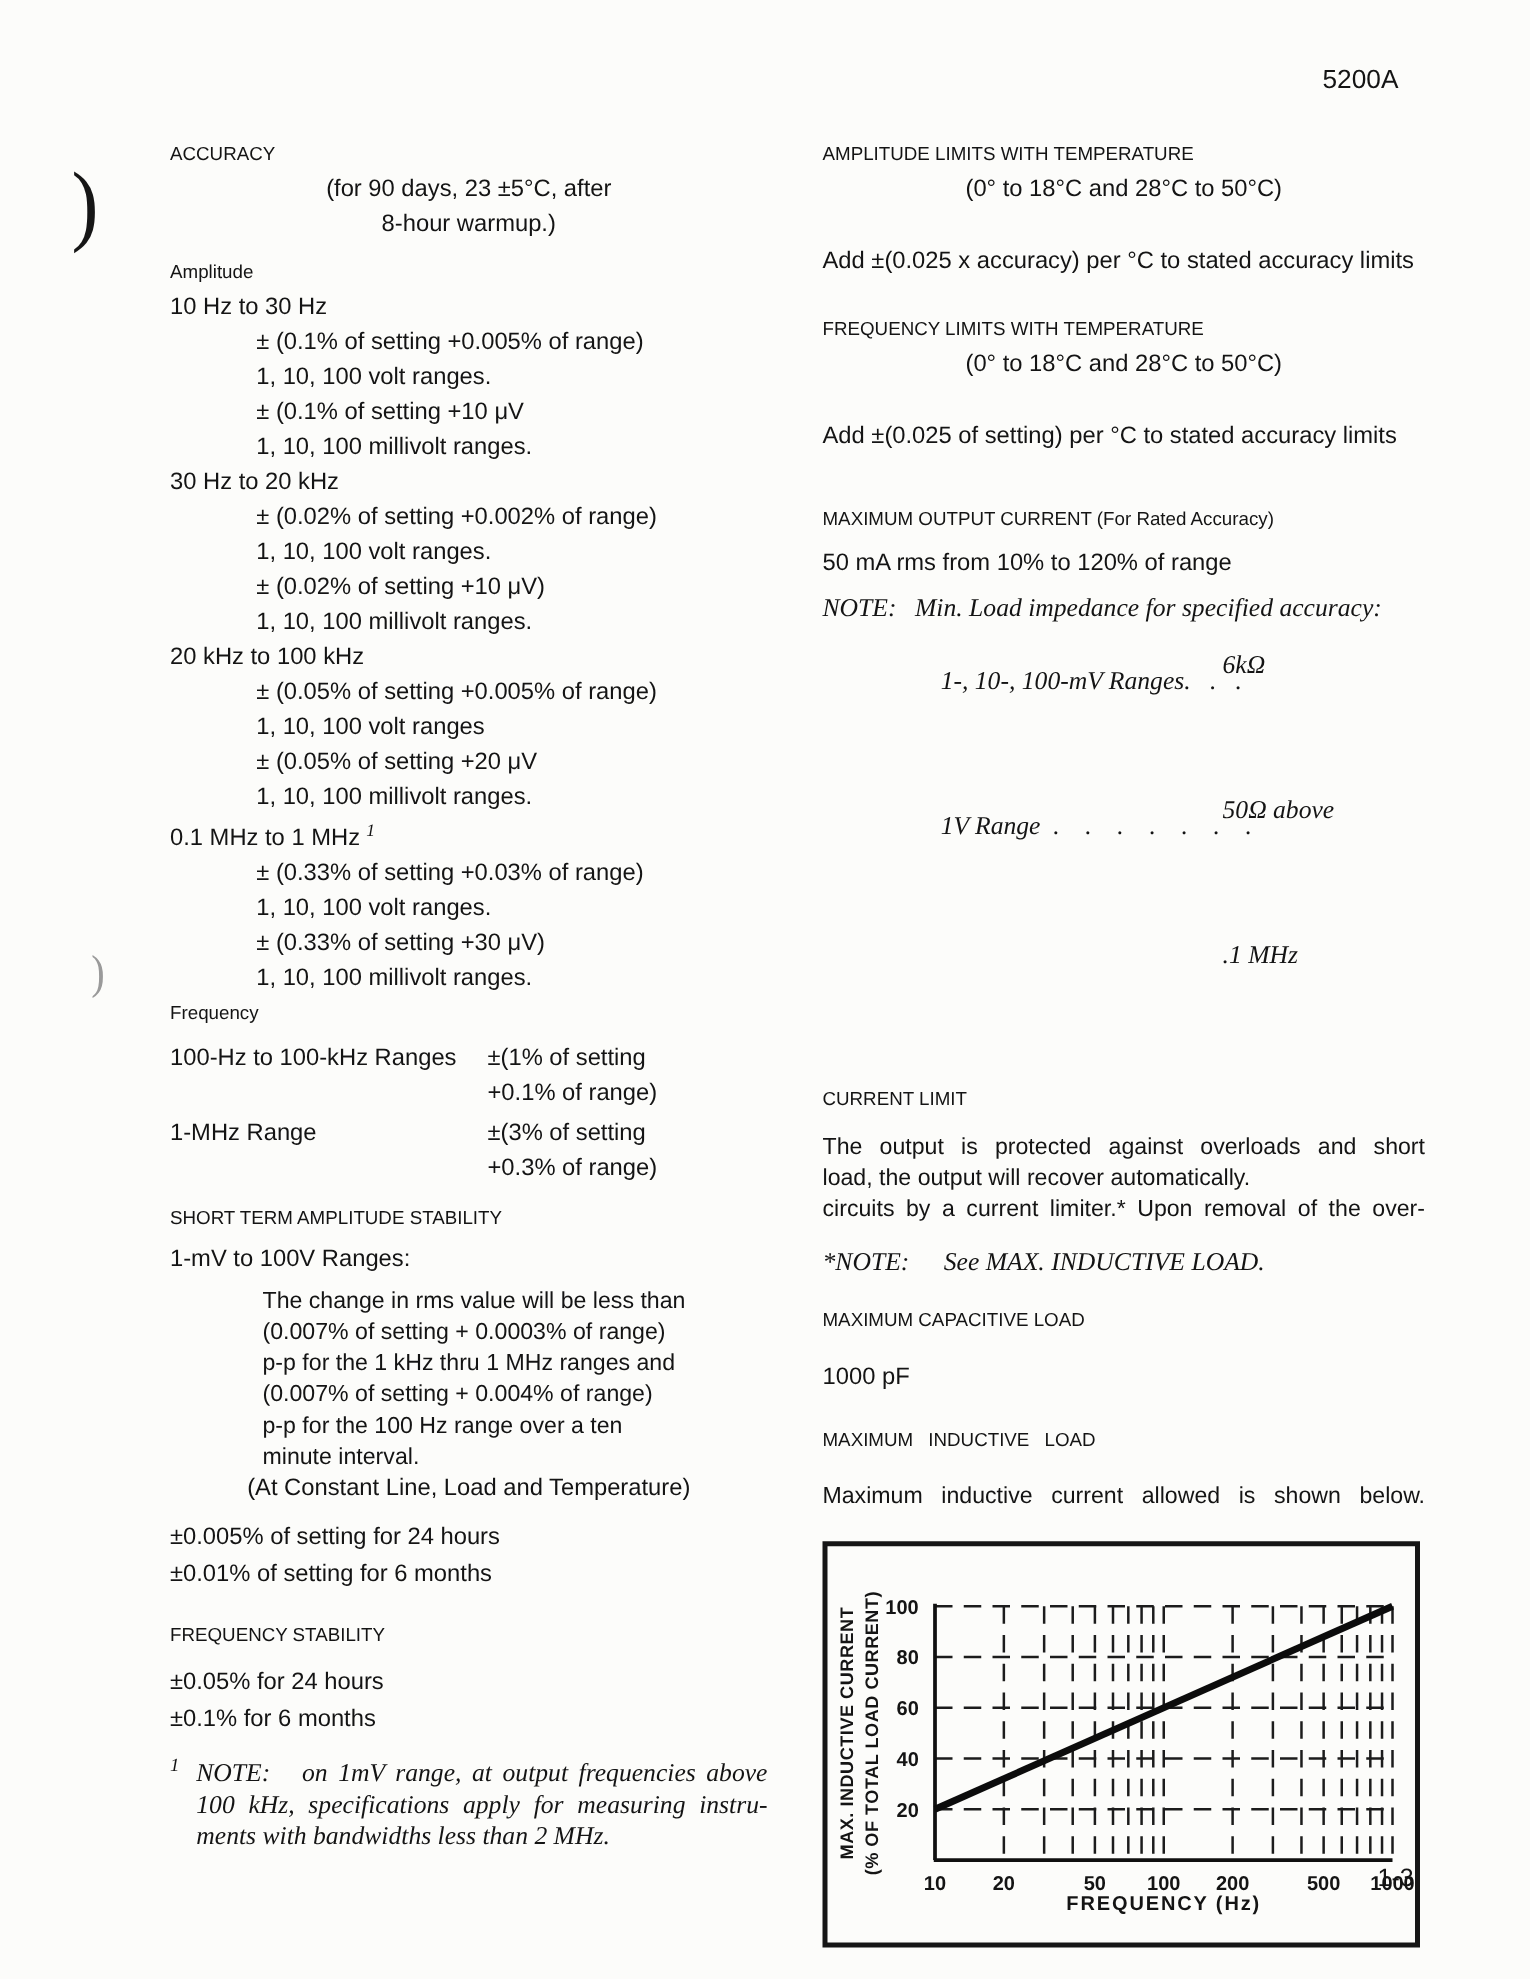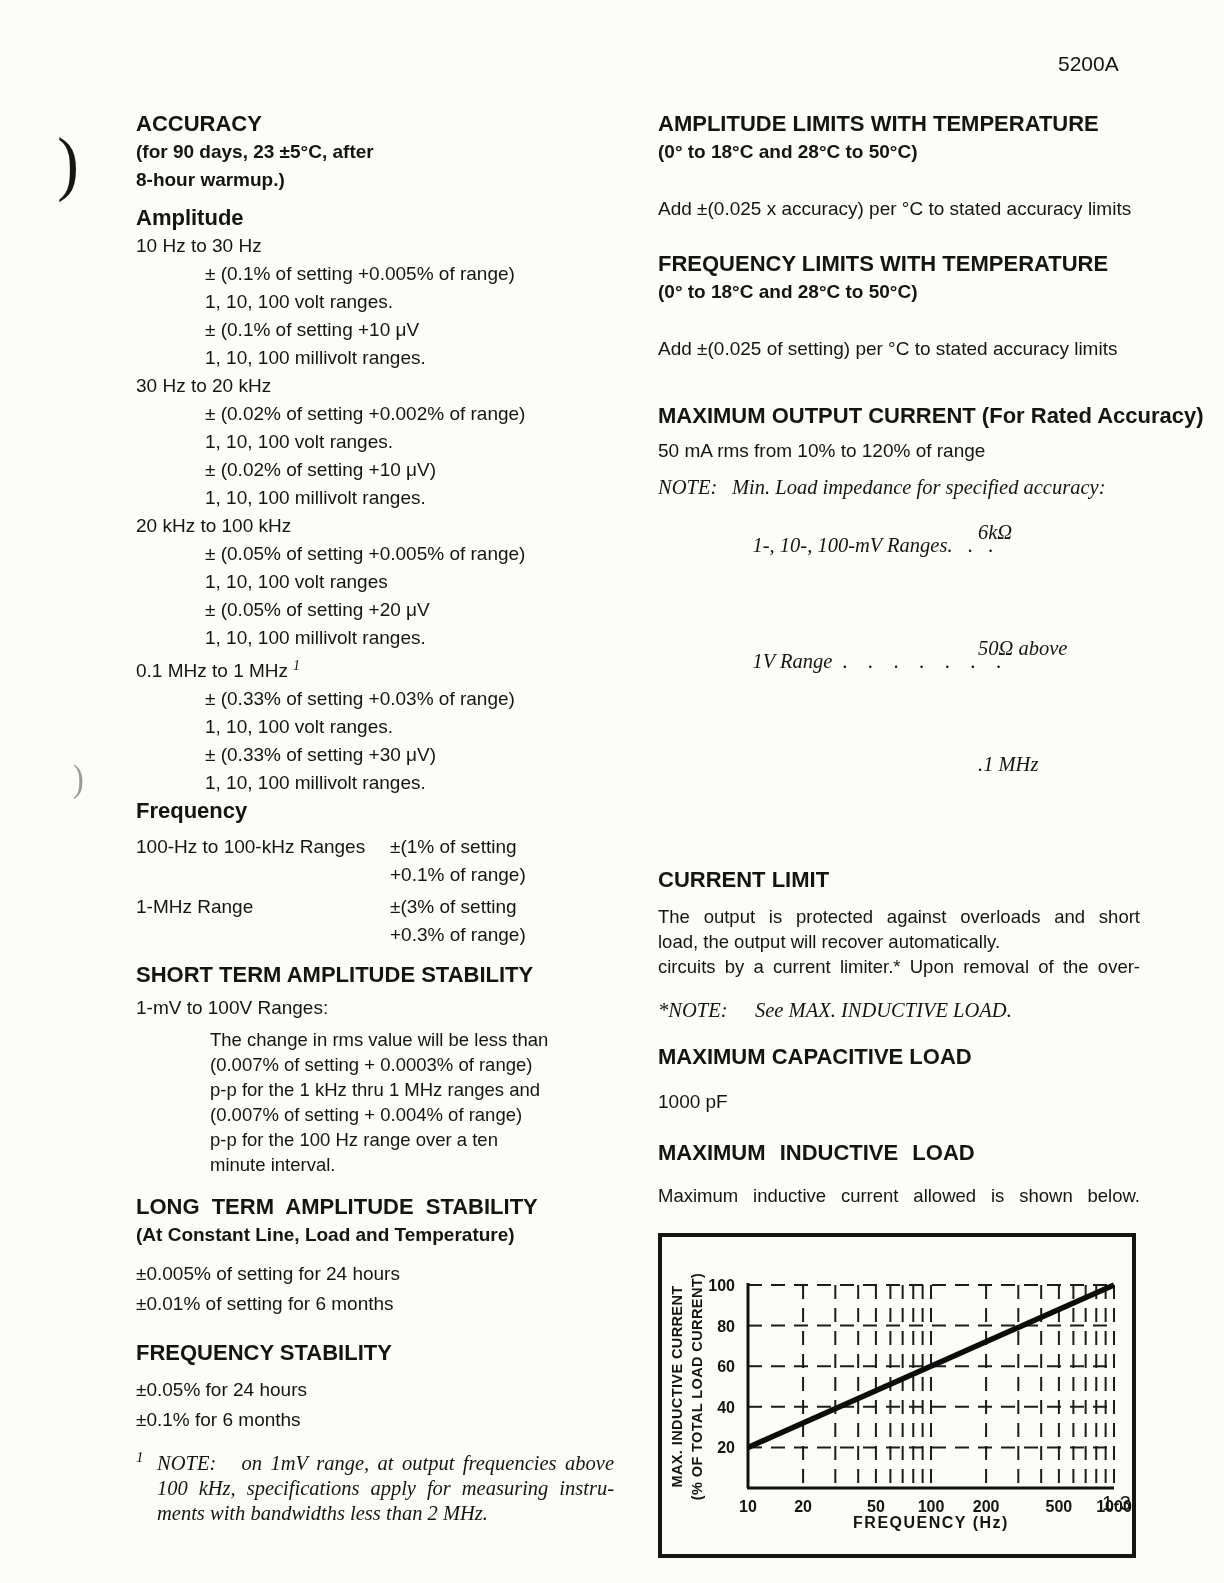--- a/index.html
+++ b/index.html
@@ -3,27 +3,27 @@
 <meta charset="utf-8">
 <style>
   html,body{margin:0;padding:0;}
   body{
     position:relative;width:1224px;height:1583px;
     background:#fcfcfa;color:#141414;
     font-family:"Liberation Sans",sans-serif;
     font-size:19px;overflow:hidden;
   }
   .line{white-space:nowrap;}
-  .h{font-weight:700;font-size:22px;line-height:28px;white-space:nowrap;}
+  .h{font-weight:400;font-size:15px;line-height:28px;white-space:nowrap;}
   .col{position:absolute;top:110px;}
   #col-left{left:136px;width:478px;}
   #col-right{left:658px;width:482px;}
 
   
-  .subt{font-weight:700;line-height:28px;}
+  .subt{font-weight:400;line-height:28px;text-align:center;}
   .spec-list .row{line-height:28px;}
   .indent{padding-left:69px;}
   .fn-sup{font-family:"Liberation Serif",serif;font-style:italic;font-size:14px;
           vertical-align:super;margin-left:5px;}
   .freq-row{display:flex;line-height:28px;margin-bottom:4px;}
   .freq-row .lbl{width:254px;flex:none;}
   .para{font-size:18.5px;line-height:25px;}
   .jl{text-align:justify;text-align-last:justify;}
   .ws1{word-spacing:6px;}
   .ws2{word-spacing:8px;}
@@ -115,21 +115,20 @@
   <div class="line gap8">1-mV to 100V Ranges:</div>
   <div class="para gap8" style="padding-left:74px;">
     <div class="line">The change in rms value will be less than</div>
     <div class="line">(0.007% of setting + 0.0003% of range)</div>
     <div class="line">p-p for the 1 kHz thru 1 MHz ranges and</div>
     <div class="line">(0.007% of setting + 0.004% of range)</div>
     <div class="line">p-p for the 100 Hz range over a ten</div>
     <div class="line">minute interval.</div>
   </div>
 
-  <div class="h ws1 gap16">LONG TERM AMPLITUDE STABILITY</div>
   <div class="subt line">(At Constant Line, Load and Temperature)</div>
   <div class="line gap14" style="line-height:30px;">±0.005% of setting for 24 hours</div>
   <div class="line" style="line-height:30px;">±0.01% of setting for 6 months</div>
 
   <div class="h gap20">FREQUENCY STABILITY</div>
   <div class="line gap8" style="line-height:30px;">±0.05% for 24 hours</div>
   <div class="line" style="line-height:30px;">±0.1% for 6 months</div>
 
   <div class="footnote serif">
     <span class="fsup">1</span>

